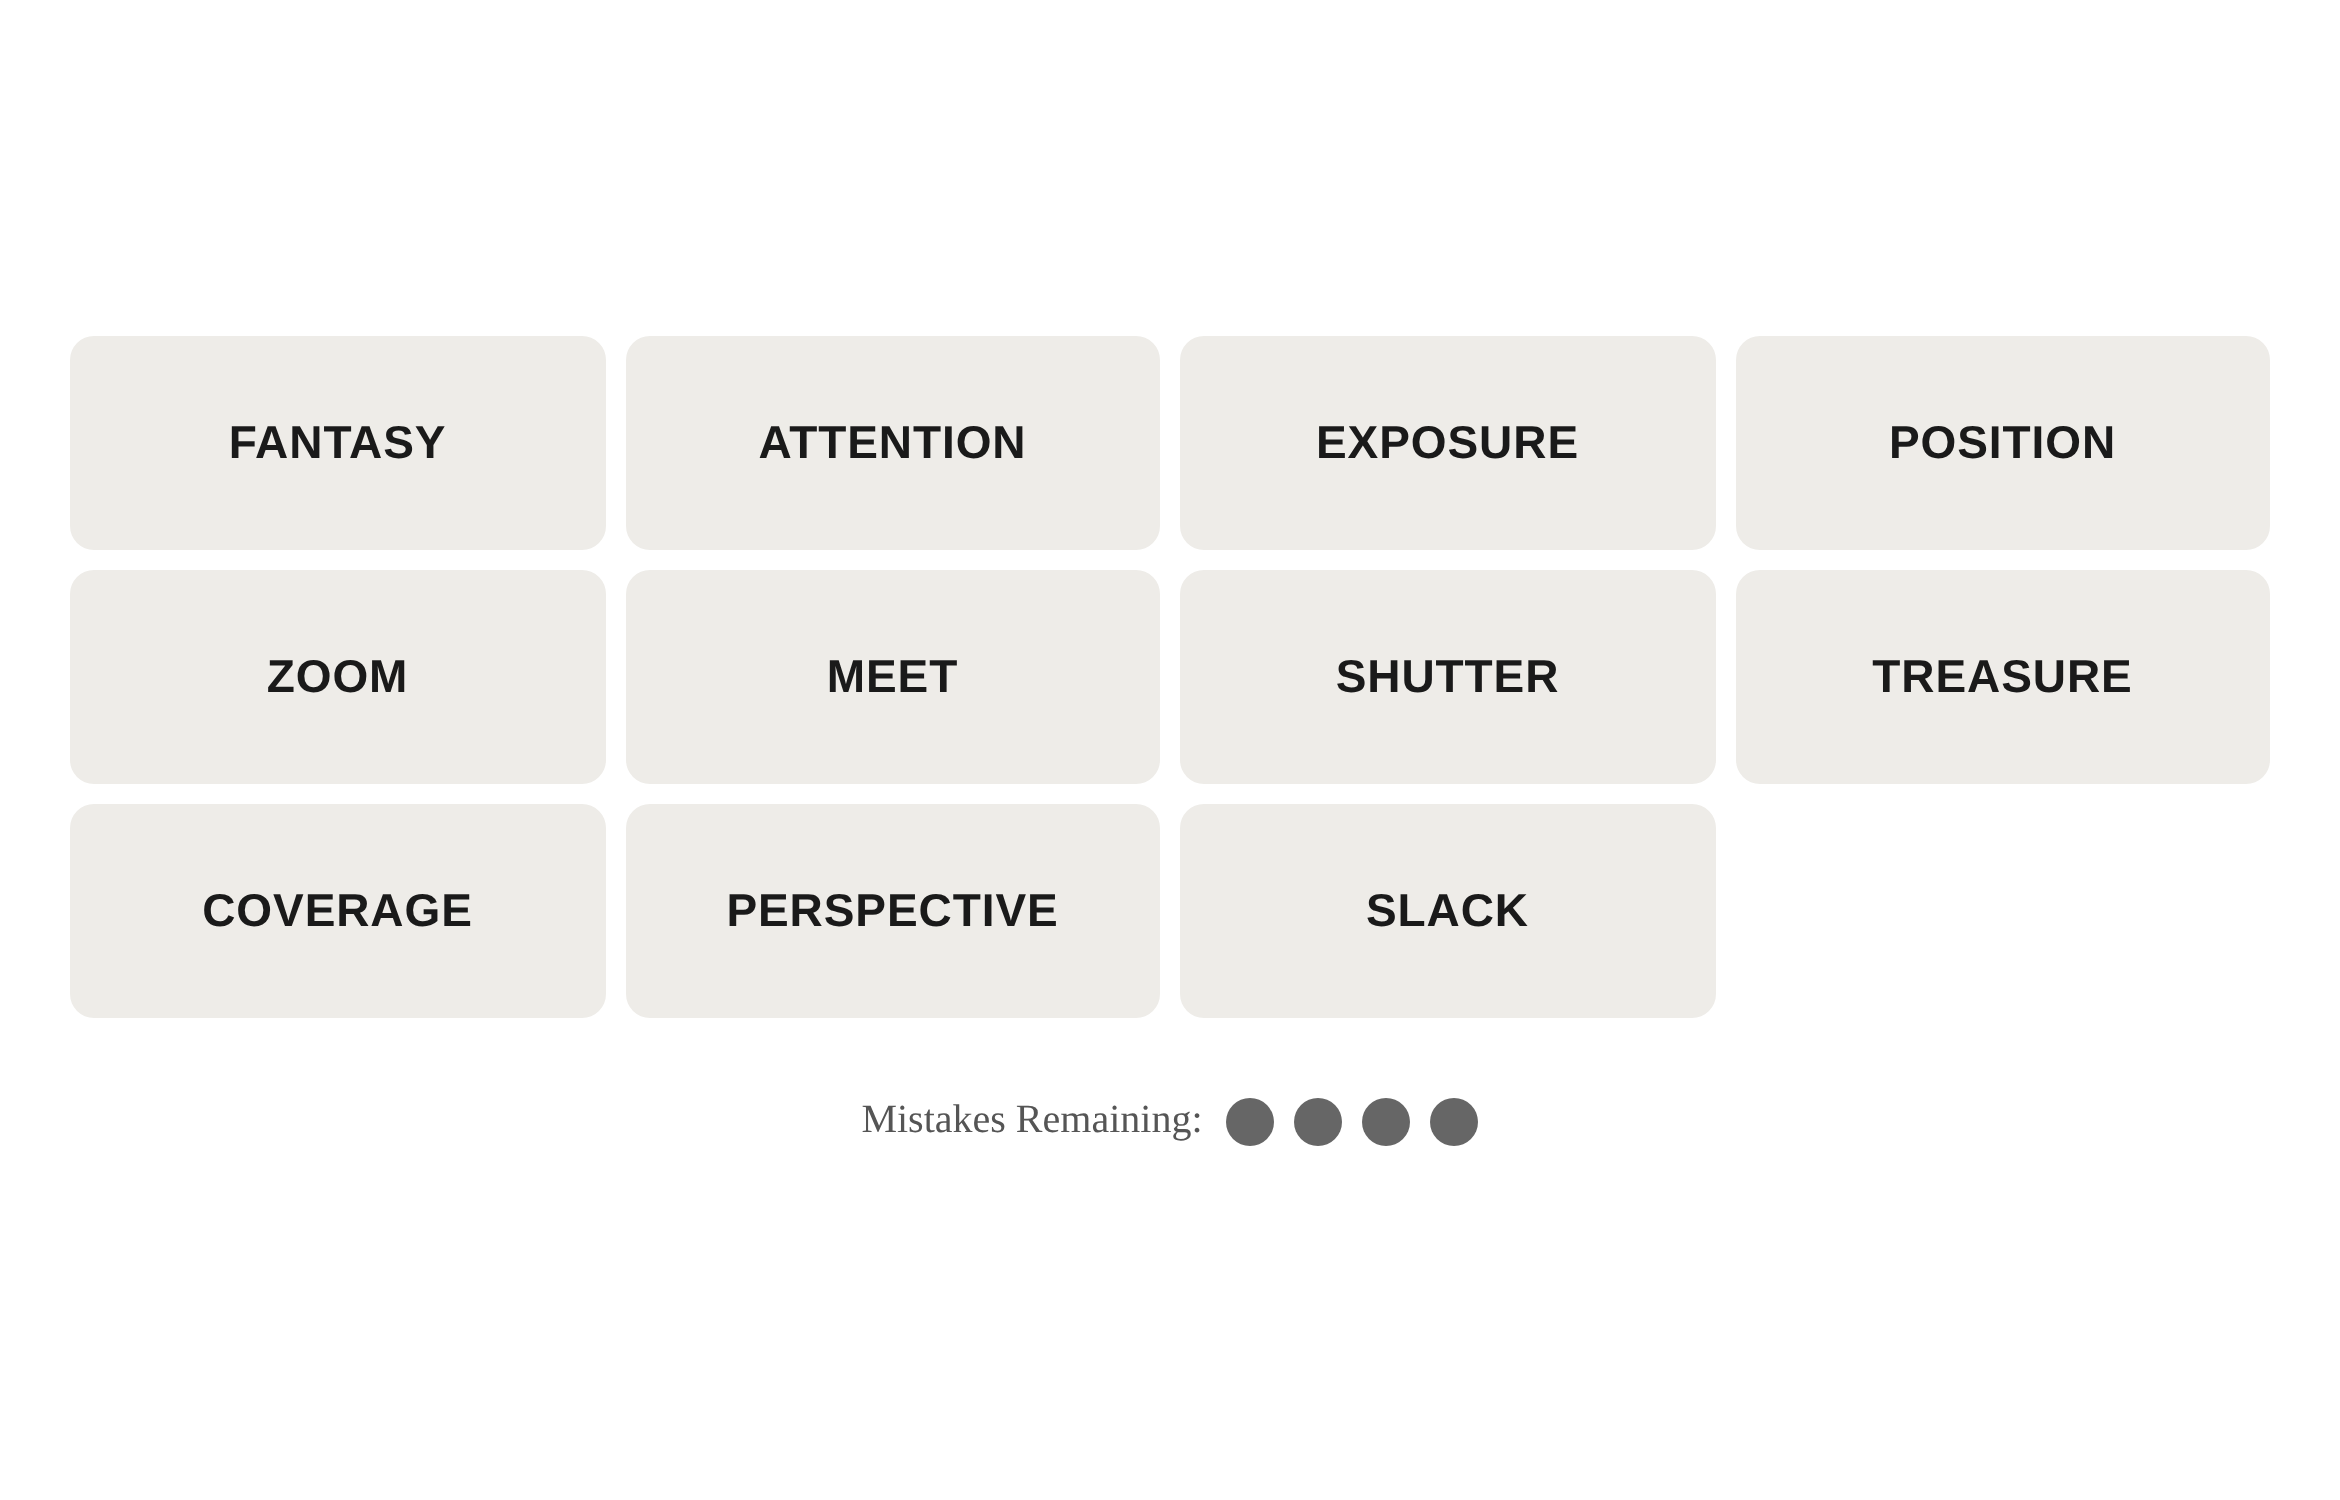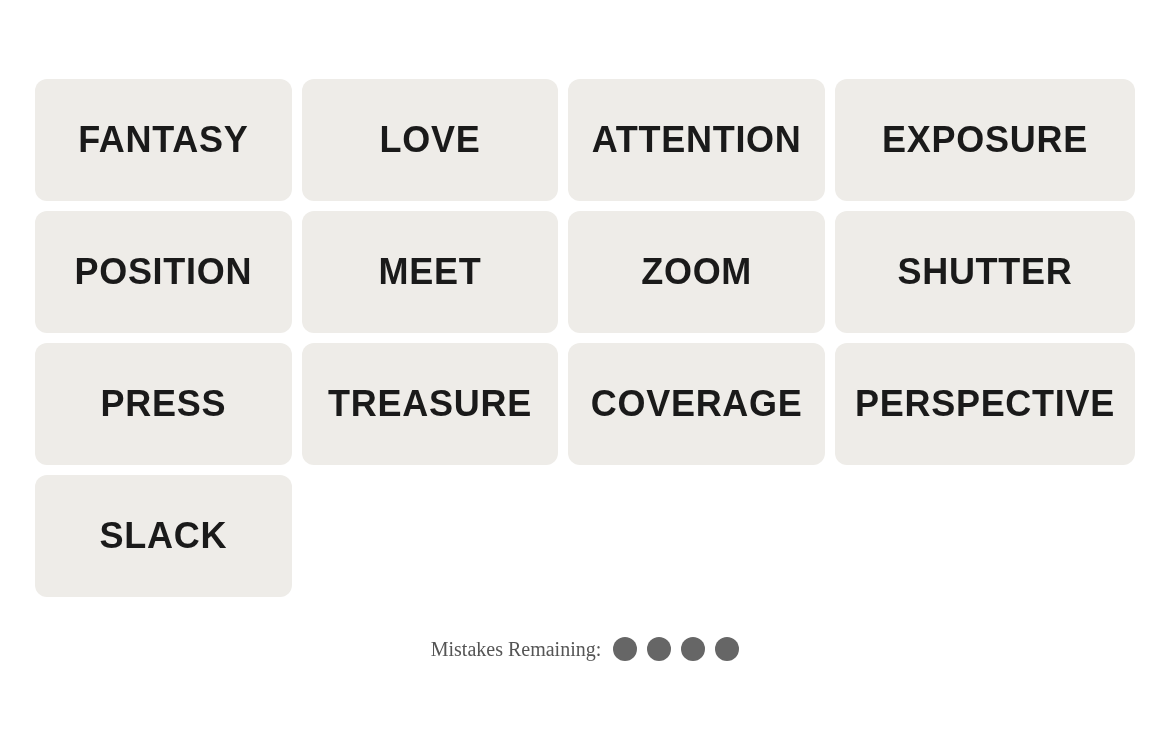--- a/index.html
+++ b/index.html
@@ -40,21 +40,21 @@
       border-radius: 12px;
       display: flex;
       justify-content: center;
       align-items: center;
       padding: 40px 20px;
       cursor: pointer;
       user-select: none;
     }
 
     .tile-label {
-      font-size: 36px;
+      font-size: 23px;
       font-weight: 900;
       color: #1a1a1a;
       letter-spacing: 0.02em;
       text-transform: uppercase;
     }
 
     .footer {
       display: flex;
       align-items: center;
       gap: 12px;
@@ -84,42 +84,36 @@
   </style>
 </head>
 <body>
 
 <div class="main-container">
   <div class="grid">
       <div class="tile">
         <span class="tile-label">FANTASY</span>
       </div>
       <div class="tile">
-        <span class="tile-label">LOVE</span>
-      </div>
-      <div class="tile">
         <span class="tile-label">ATTENTION</span>
       </div>
       <div class="tile">
         <span class="tile-label">EXPOSURE</span>
       </div>
       <div class="tile">
         <span class="tile-label">POSITION</span>
       </div>
       <div class="tile">
+        <span class="tile-label">ZOOM</span>
+      </div>
+      <div class="tile">
         <span class="tile-label">MEET</span>
       </div>
       <div class="tile">
-        <span class="tile-label">ZOOM</span>
-      </div>
-      <div class="tile">
         <span class="tile-label">SHUTTER</span>
-      </div>
-      <div class="tile">
-        <span class="tile-label">PRESS</span>
       </div>
       <div class="tile">
         <span class="tile-label">TREASURE</span>
       </div>
       <div class="tile">
         <span class="tile-label">COVERAGE</span>
       </div>
       <div class="tile">
         <span class="tile-label">PERSPECTIVE</span>
       </div>

